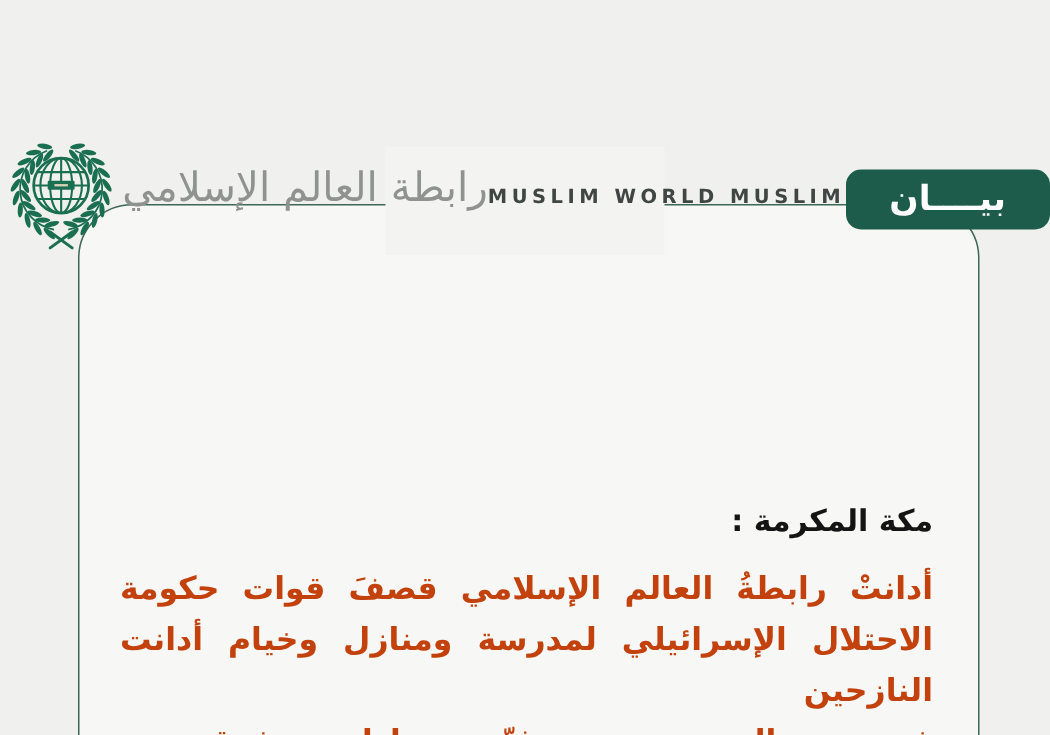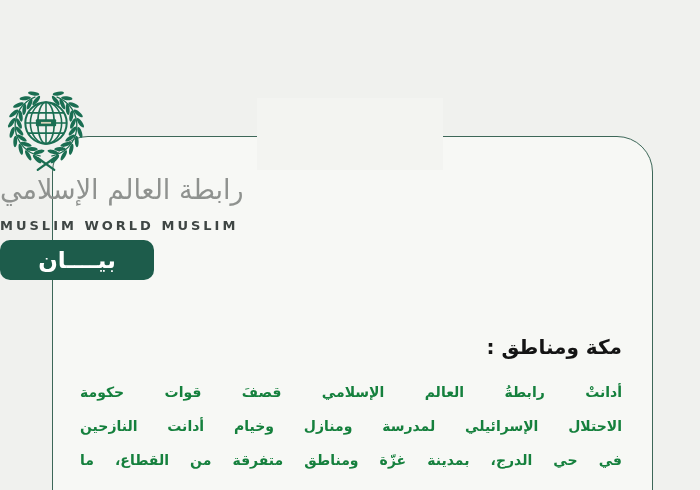--- a/index.html
+++ b/index.html
@@ -21,21 +21,21 @@
 
   
   .logo-mask{
     position:absolute;left:257px;top:98px;width:186px;height:72px;
     background:#f3f4f1;
   }
 
   
   .brand{
     position:absolute;left:0;right:0;top:86px;
-    display:flex;flex-direction:column;align-items:flex-start;
+    display:flex;align-items:center;
   }
   .emblem{display:block;}
   .calligraphy{
     margin-top:-6px;
     font-size:27px;line-height:48px;
     color:#8f928f;
     direction:rtl;
     letter-spacing:0;
     white-space:nowrap;
   }
@@ -58,21 +58,21 @@
     position:absolute;left:80px;right:78px;top:333px;
     direction:rtl;
   }
   .location{
     font-size:20px;font-weight:700;color:#141414;
     text-align:right;
     line-height:28px;
   }
   .paragraph{margin-top:14px;}
   .p-line{
-    font-size:14px;font-weight:700;color:#15803d;
+    font-size:21px;font-weight:700;color:#c2410c;
     line-height:34px;
     text-align:justify;
     text-align-last:justify;
     white-space:normal;
   }
 </style>
 </head>
 <body>
 
 <div id="screen">
@@ -142,21 +142,21 @@
     </svg>
 
     <div class="calligraphy">رابطة العالم الإسلامي</div>
 
     <div class="org-en">MUSLIM WORLD MUSLIM</div>
 
     <div class="banner">بيــــان</div>
   </div>
 
   <div class="content">
-    <div class="location">مكة ومناطق :</div>
+    <div class="location">مكة المكرمة :</div>
     <div class="paragraph">
         <div class="p-line">أدانتْ رابطةُ العالم الإسلامي قصفَ قوات حكومة</div>
         <div class="p-line">الاحتلال الإسرائيلي لمدرسة ومنازل وخيام أدانت النازحين</div>
         <div class="p-line">في حي الدرج، بمدينة غزّة ومناطق متفرقة من القطاع، ما</div>
       </div>
   </div>
 
 </div>
 
 </body></html>

